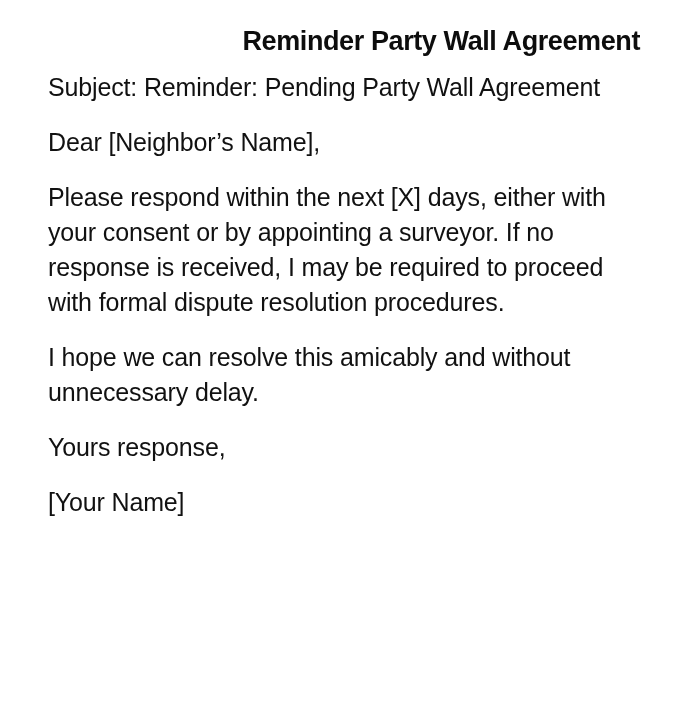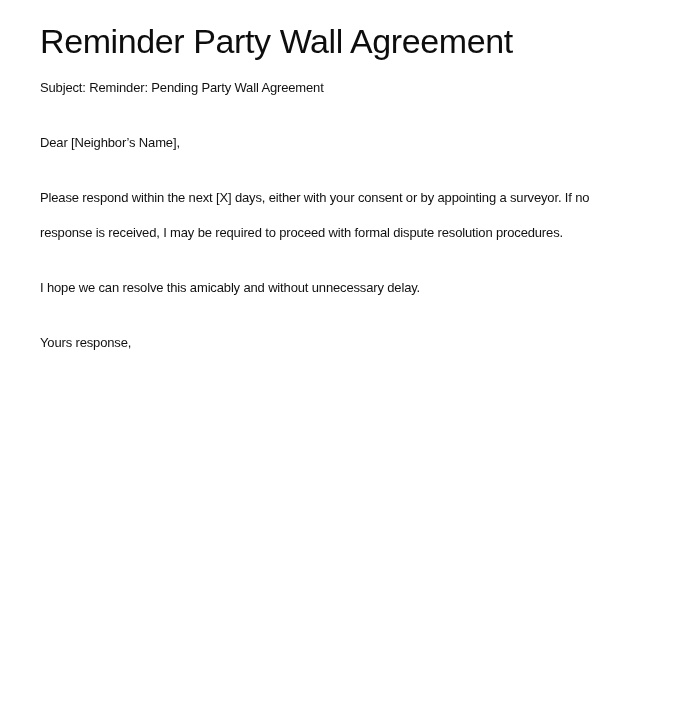--- a/index.html
+++ b/index.html
@@ -15,37 +15,39 @@
       font-family: "Liberation Sans", sans-serif;
       color: #111111;
     }
     .doc {
       position: absolute;
       left: 40px;
       top: 24px;
       width: 600px;
     }
     .title {
-      font-size: 34px;
-      font-weight: normal;
+      font-size: 27px;
+      font-weight: bold;
       line-height: 34px;
       margin: 0 0 12px 0;
       letter-spacing: -0.4px;
       color: #0d0d0d;
+      text-align: right;
     }
     .para {
-      font-size: 13px;
+      font-size: 25px;
       line-height: 35px;
-      margin: 0 0 20px 0;
+      margin: 0 0 20px 8px;
       letter-spacing: -0.15px;
     }
   </style>
 </head>
 <body>
 
 <div class="doc">
   <h1 class="title">Reminder Party Wall Agreement</h1>
   <p class="para">Subject: Reminder: Pending Party Wall Agreement</p>
   <p class="para">Dear [Neighbor’s Name],</p>
   <p class="para">Please respond within the next [X] days, either with your consent or by appointing a surveyor. If no response is received, I may be required to proceed with formal dispute resolution procedures.</p>
   <p class="para">I hope we can resolve this amicably and without unnecessary delay.</p>
   <p class="para">Yours response,</p>
+  <p class="para">[Your Name]</p>
 </div>
 
 </body></html>

